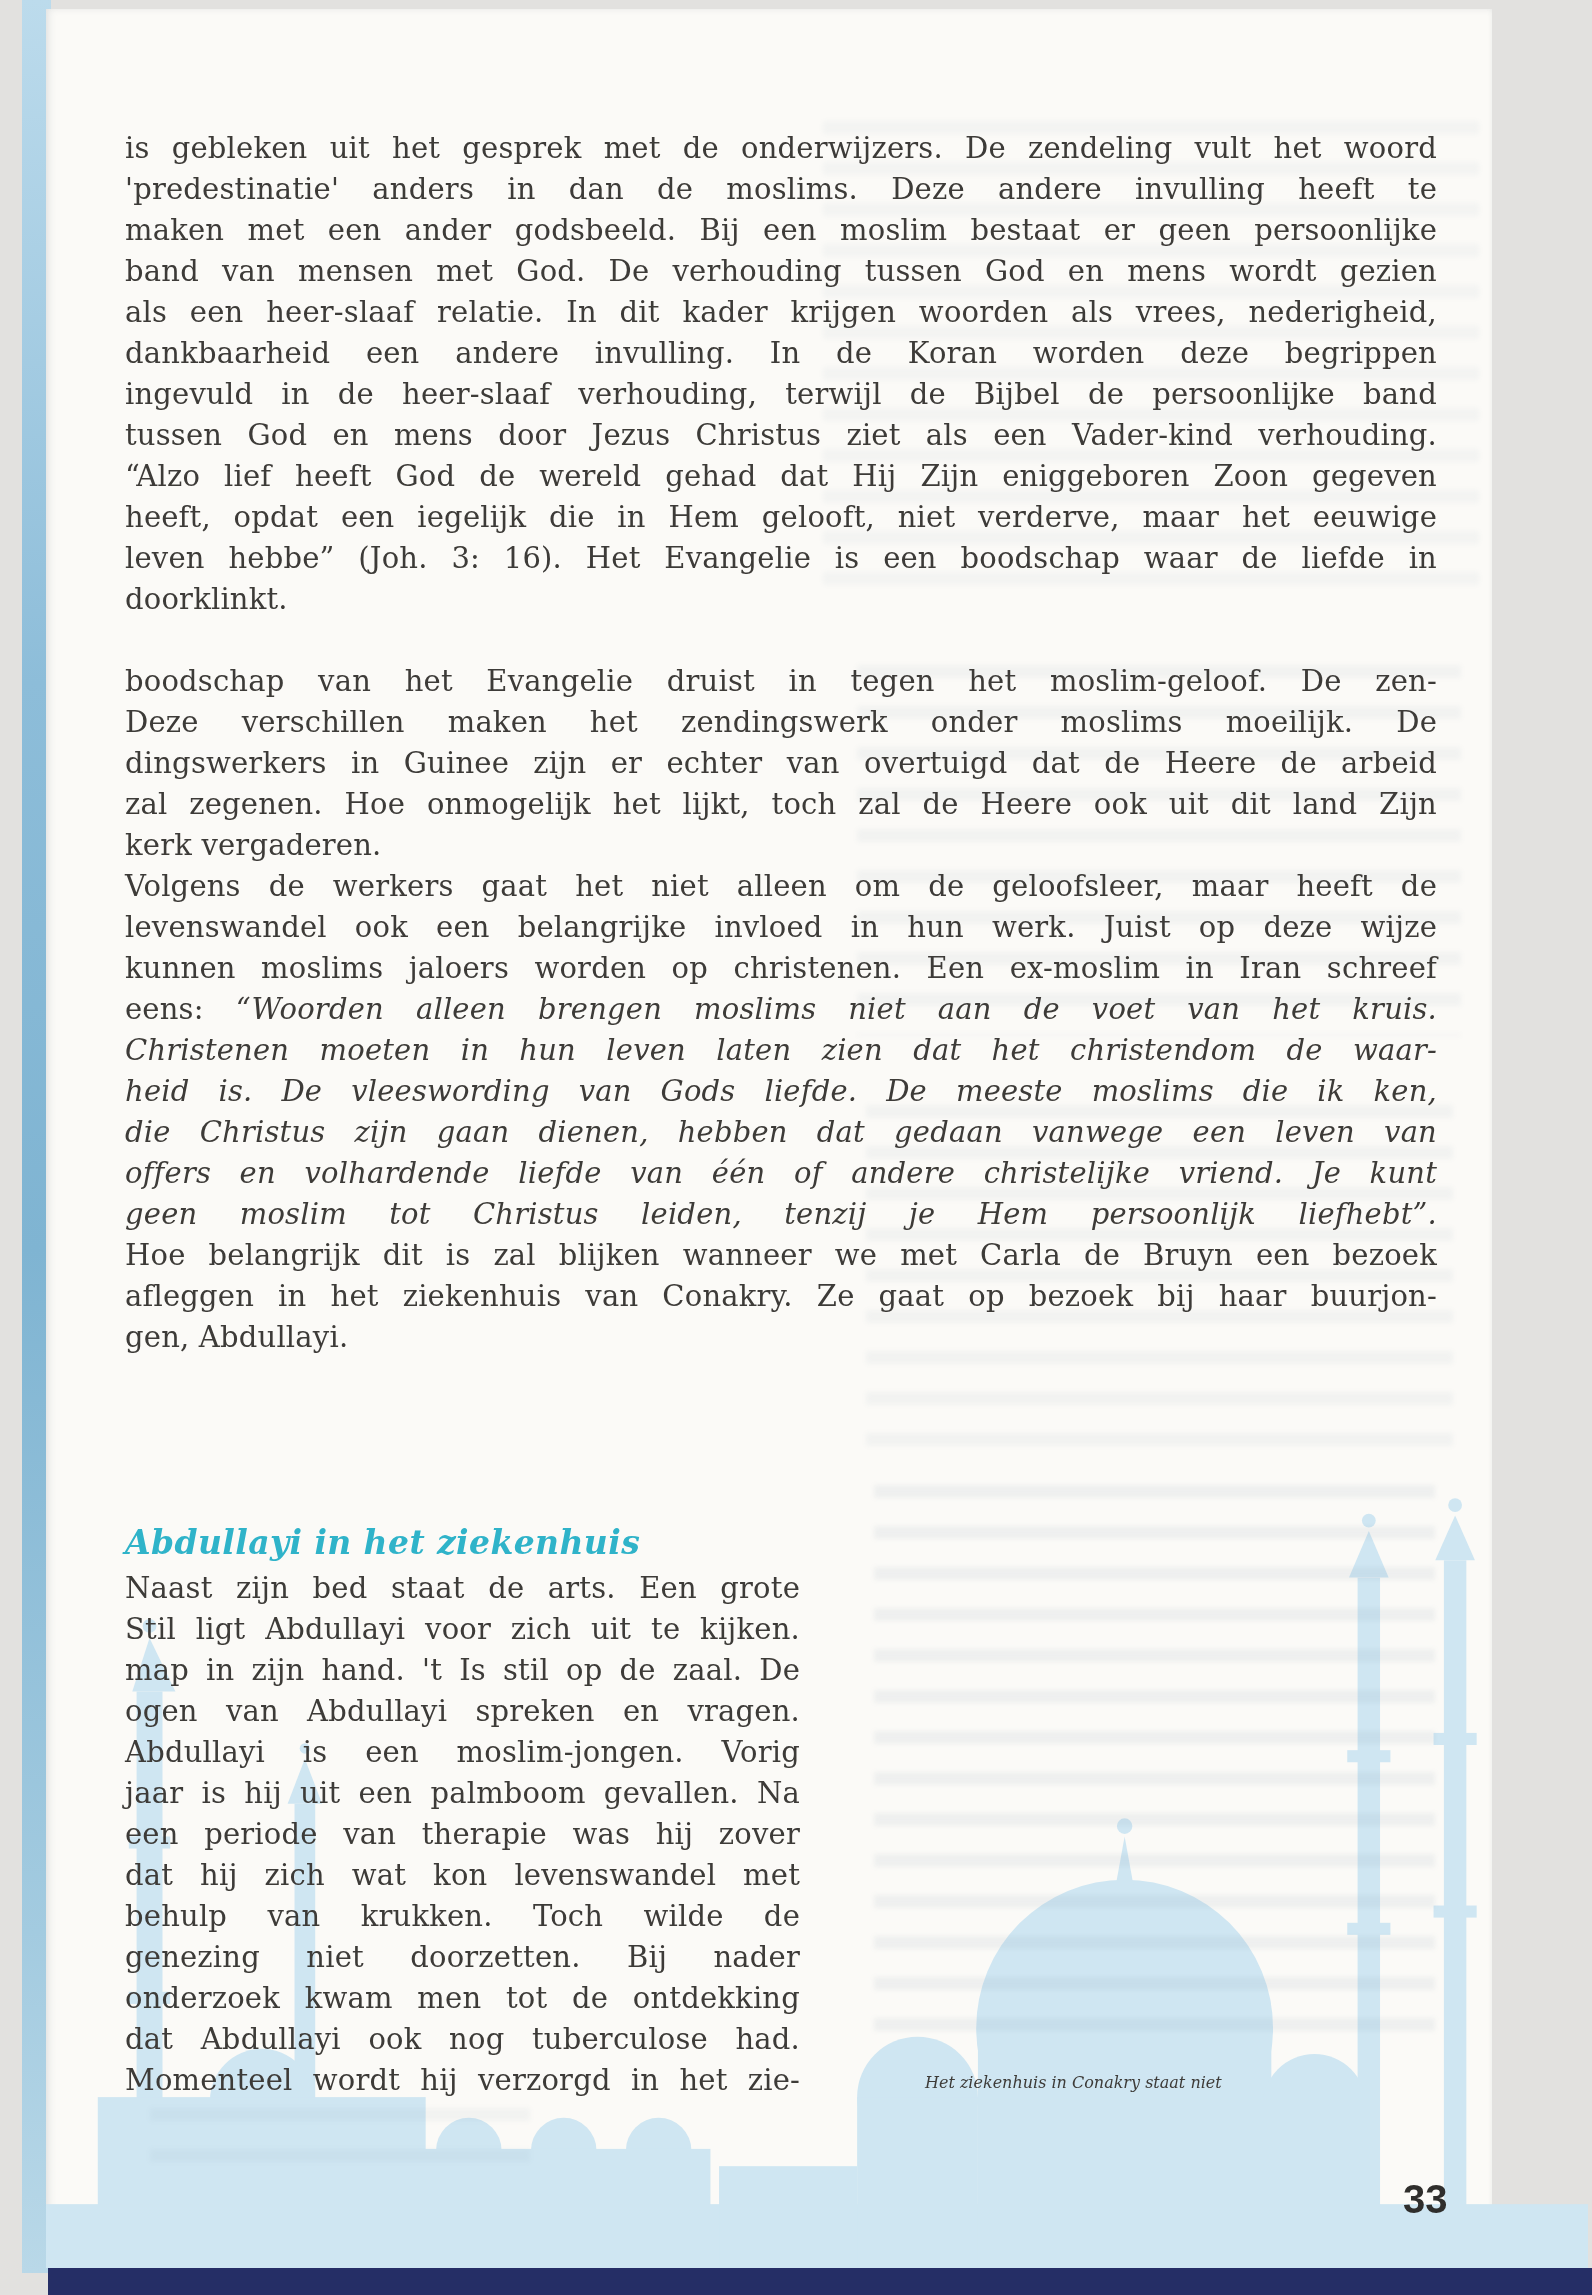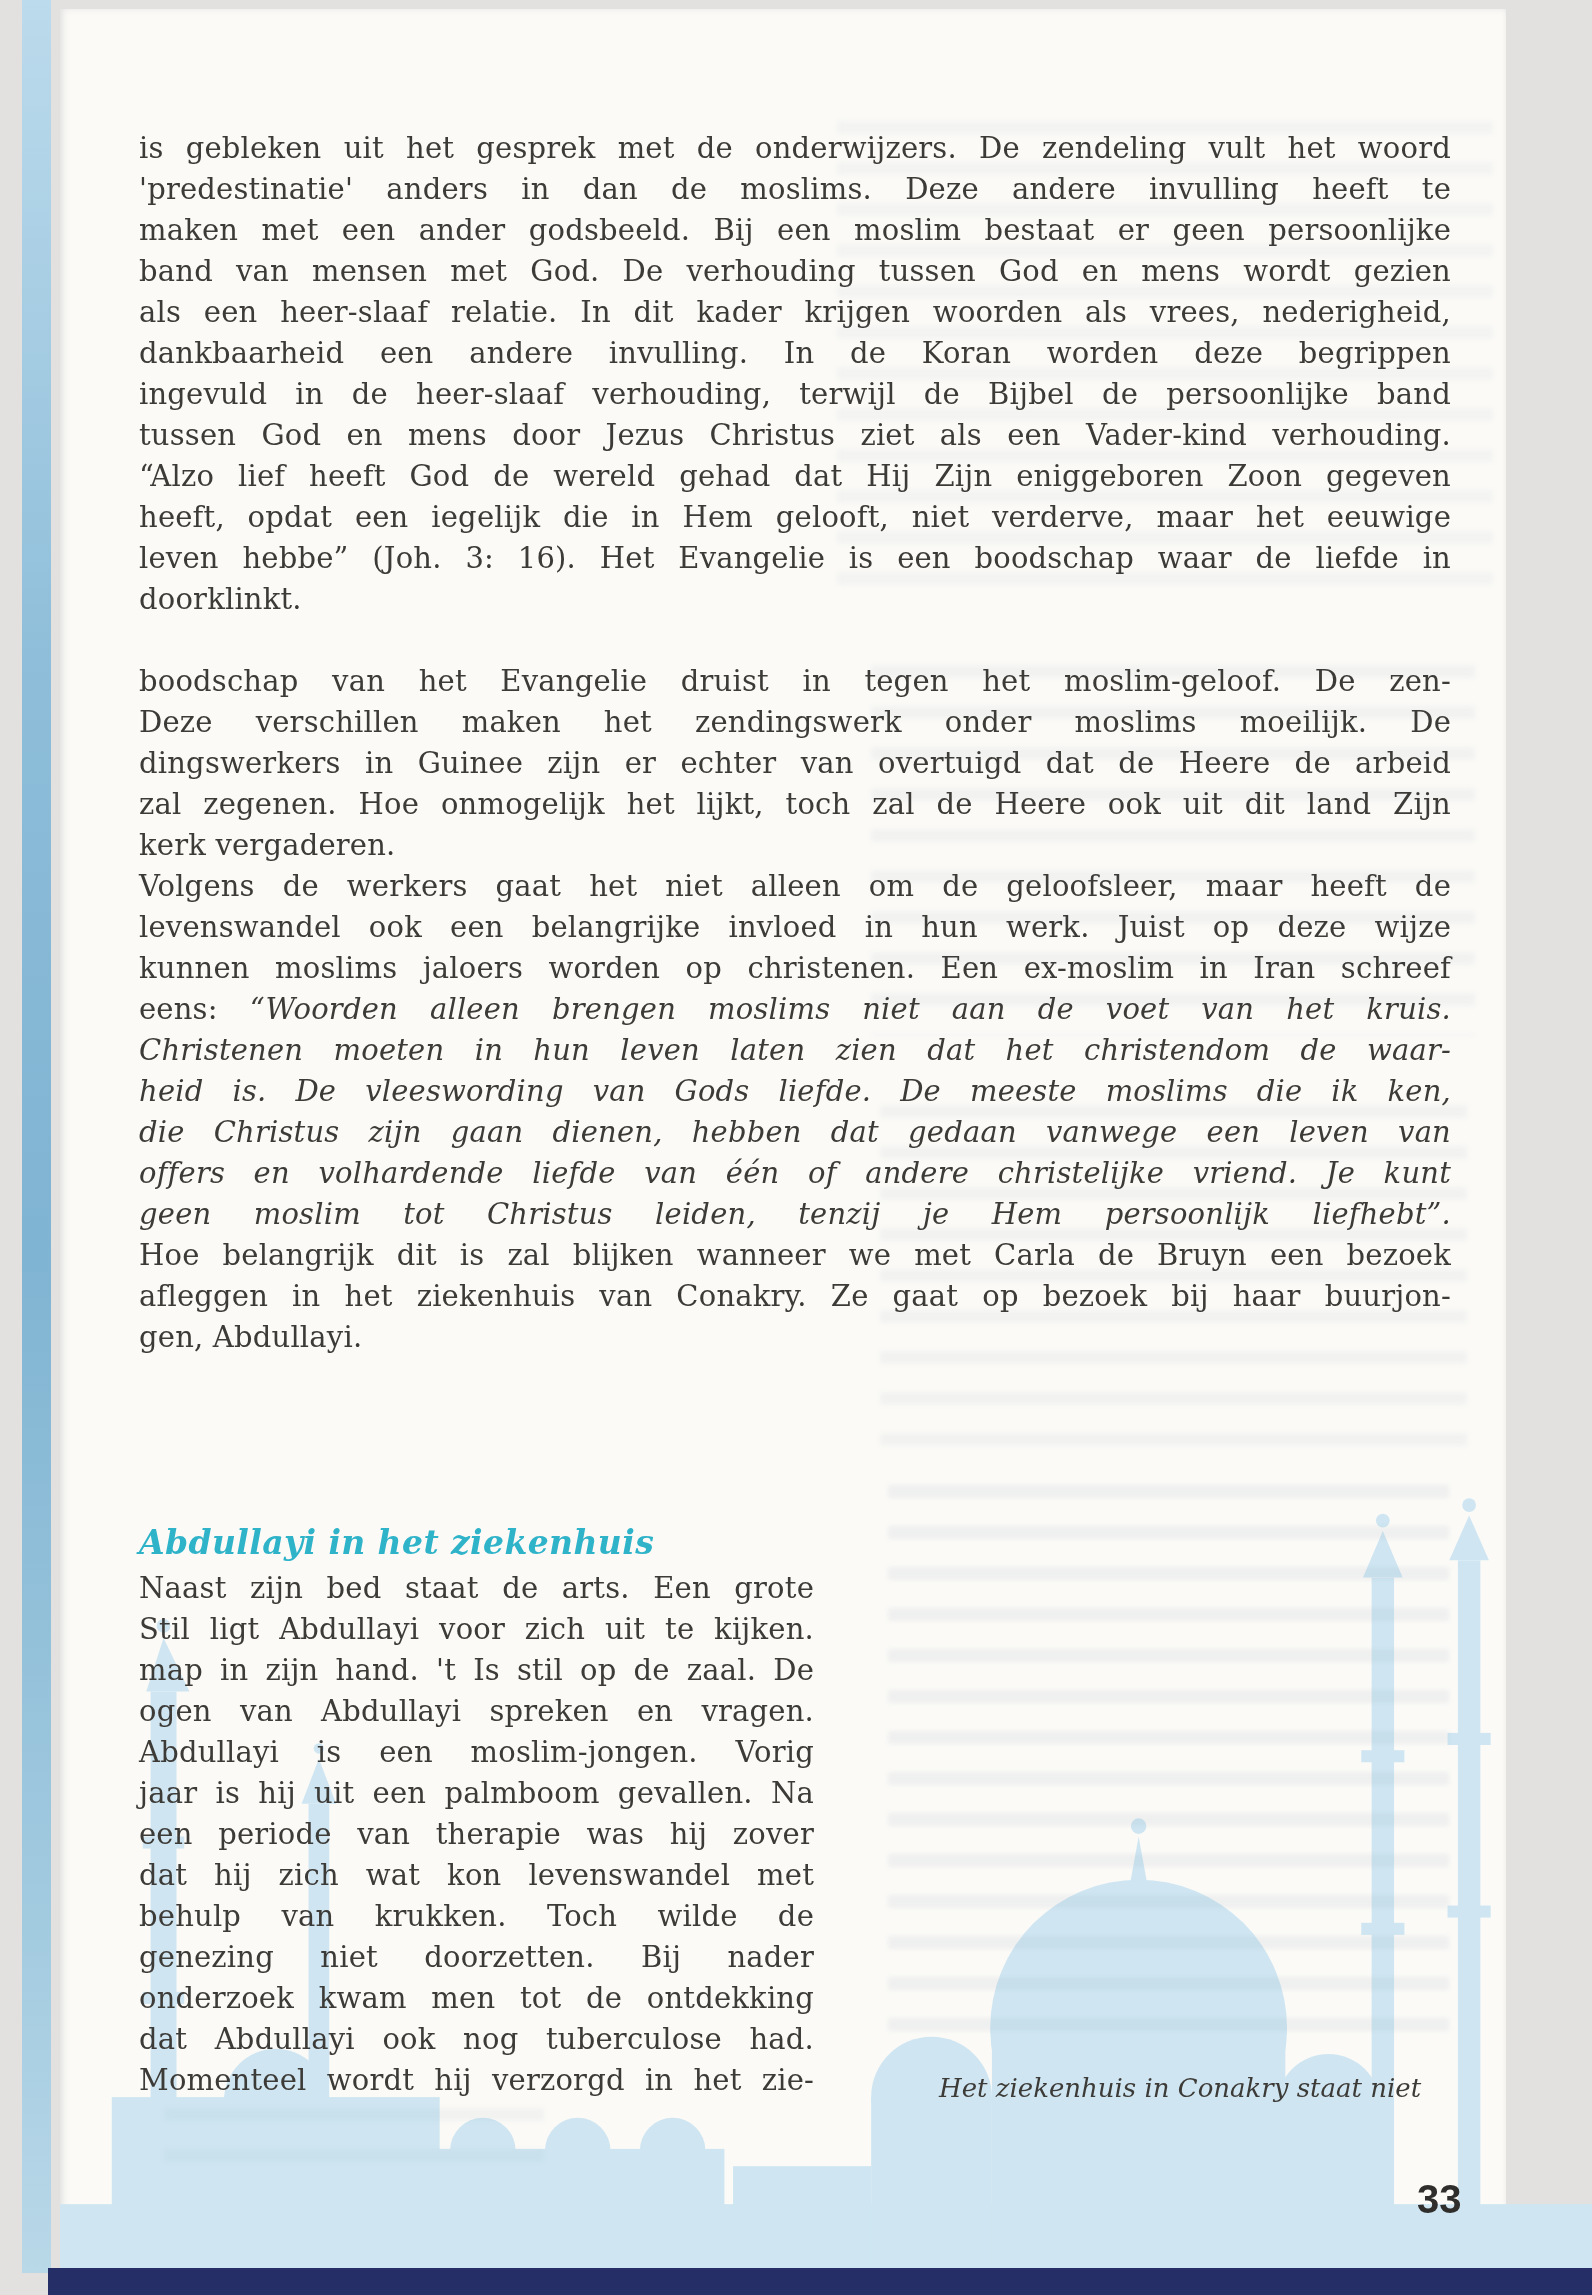--- a/index.html
+++ b/index.html
@@ -13,21 +13,21 @@
     position:absolute;left:22.4px;top:0;width:29px;height:2273px;
     background:linear-gradient(180deg,#bcdbec 0%,#8dbdd9 30%,#7fb4d2 55%,#a3cbe0 85%,#b9d8e8 100%);
   }
   
   .bottom-bar{
     position:absolute;left:48px;top:2268px;width:1544px;height:28px;
     background:var(--bottom_bar,#252e66);
   }
   
   .page{
-    position:absolute;left:60px;top:8.6px;width:1446px;height:2259px;
+    position:absolute;left:46px;top:8.6px;width:1446px;height:2259px;
     background:#fbfaf7;
     box-shadow:inset 3.5px 0 7px rgba(60,80,100,.10), inset 0 -2.6px 5.2px rgba(60,80,100,.06);
   }
   
   .mosque{
     position:absolute;left:0;bottom:0;width:1542px;height:794px;z-index:1;
     color:var(--mosque,#cfe6f2);
   }
   
   .ghost{
@@ -57,21 +57,21 @@
     position:absolute;left:79px;top:1514px;z-index:3;
     font-size:33px;font-weight:bold;font-style:italic;
     color:var(--heading,#2fb3c9);letter-spacing:0.4px;
   }
   .section-column{
     position:absolute;left:79px;top:1559px;width:675px;z-index:3;
     font-size:29px;line-height:41px;color:#3d3b38;letter-spacing:0.2px;
   }
   .photo-caption{
     position:absolute;left:879px;top:2064px;width:535px;z-index:3;
-    font-size:26px;font-style:italic;color:#3d3b38;
+    font-size:16px;font-style:italic;color:#3d3b38;
   }
   .page-number{
     position:absolute;left:1357px;top:2168px;z-index:3;
     font-family:"Liberation Sans","DejaVu Sans",sans-serif;
     font-size:40px;font-weight:bold;color:#2f2e2c;
   }
 </style>
 </head>
 <body>
 

